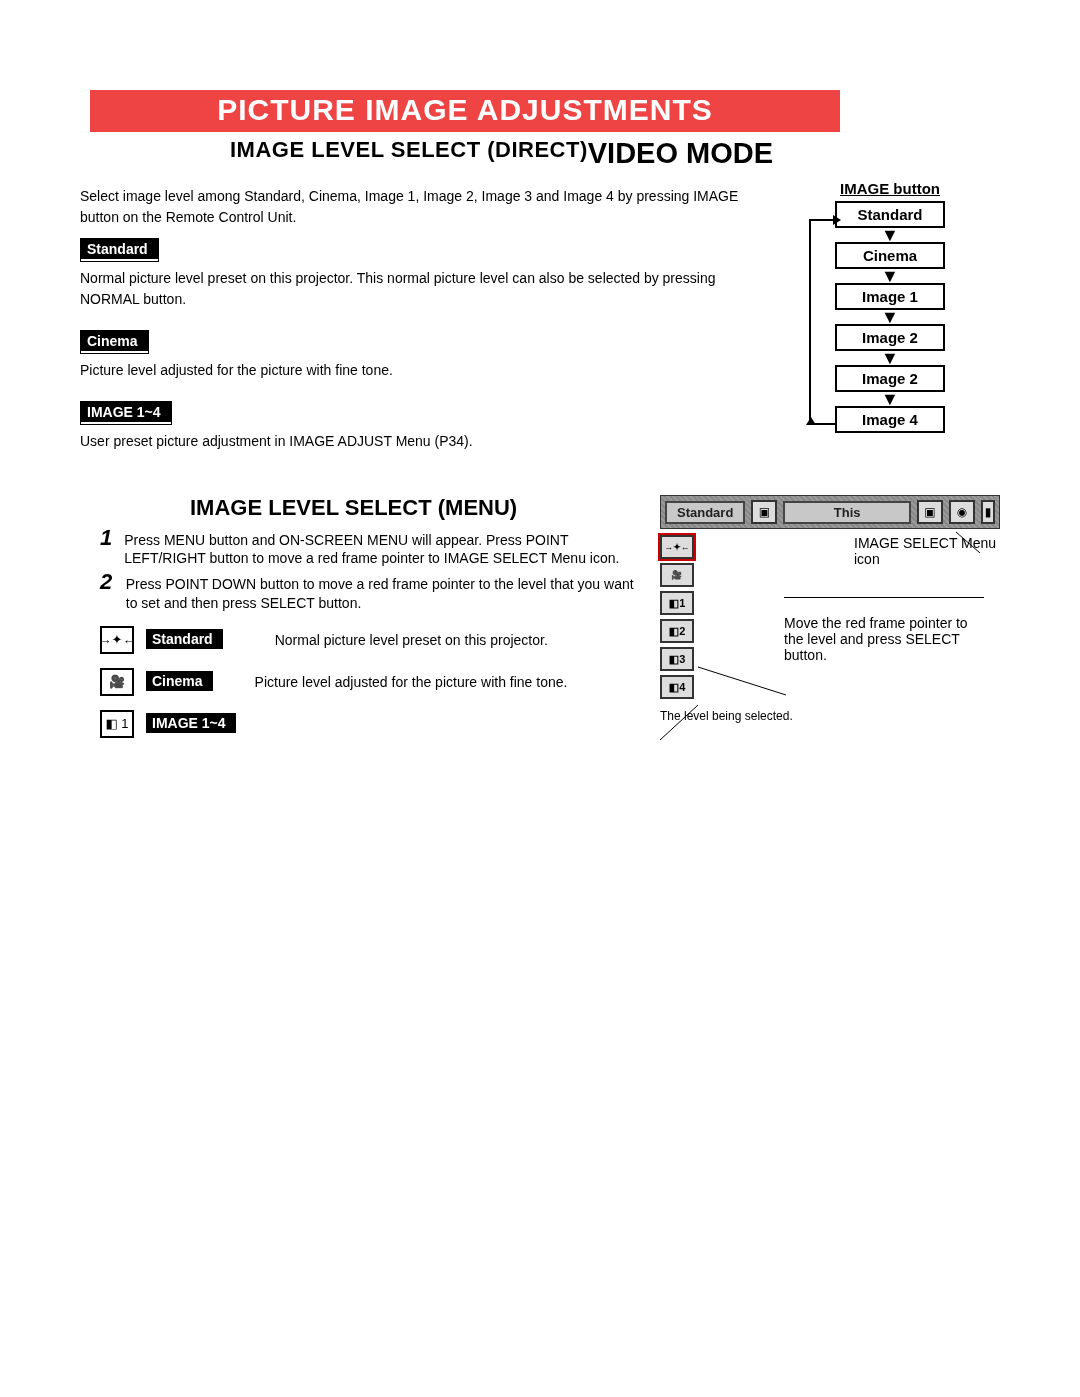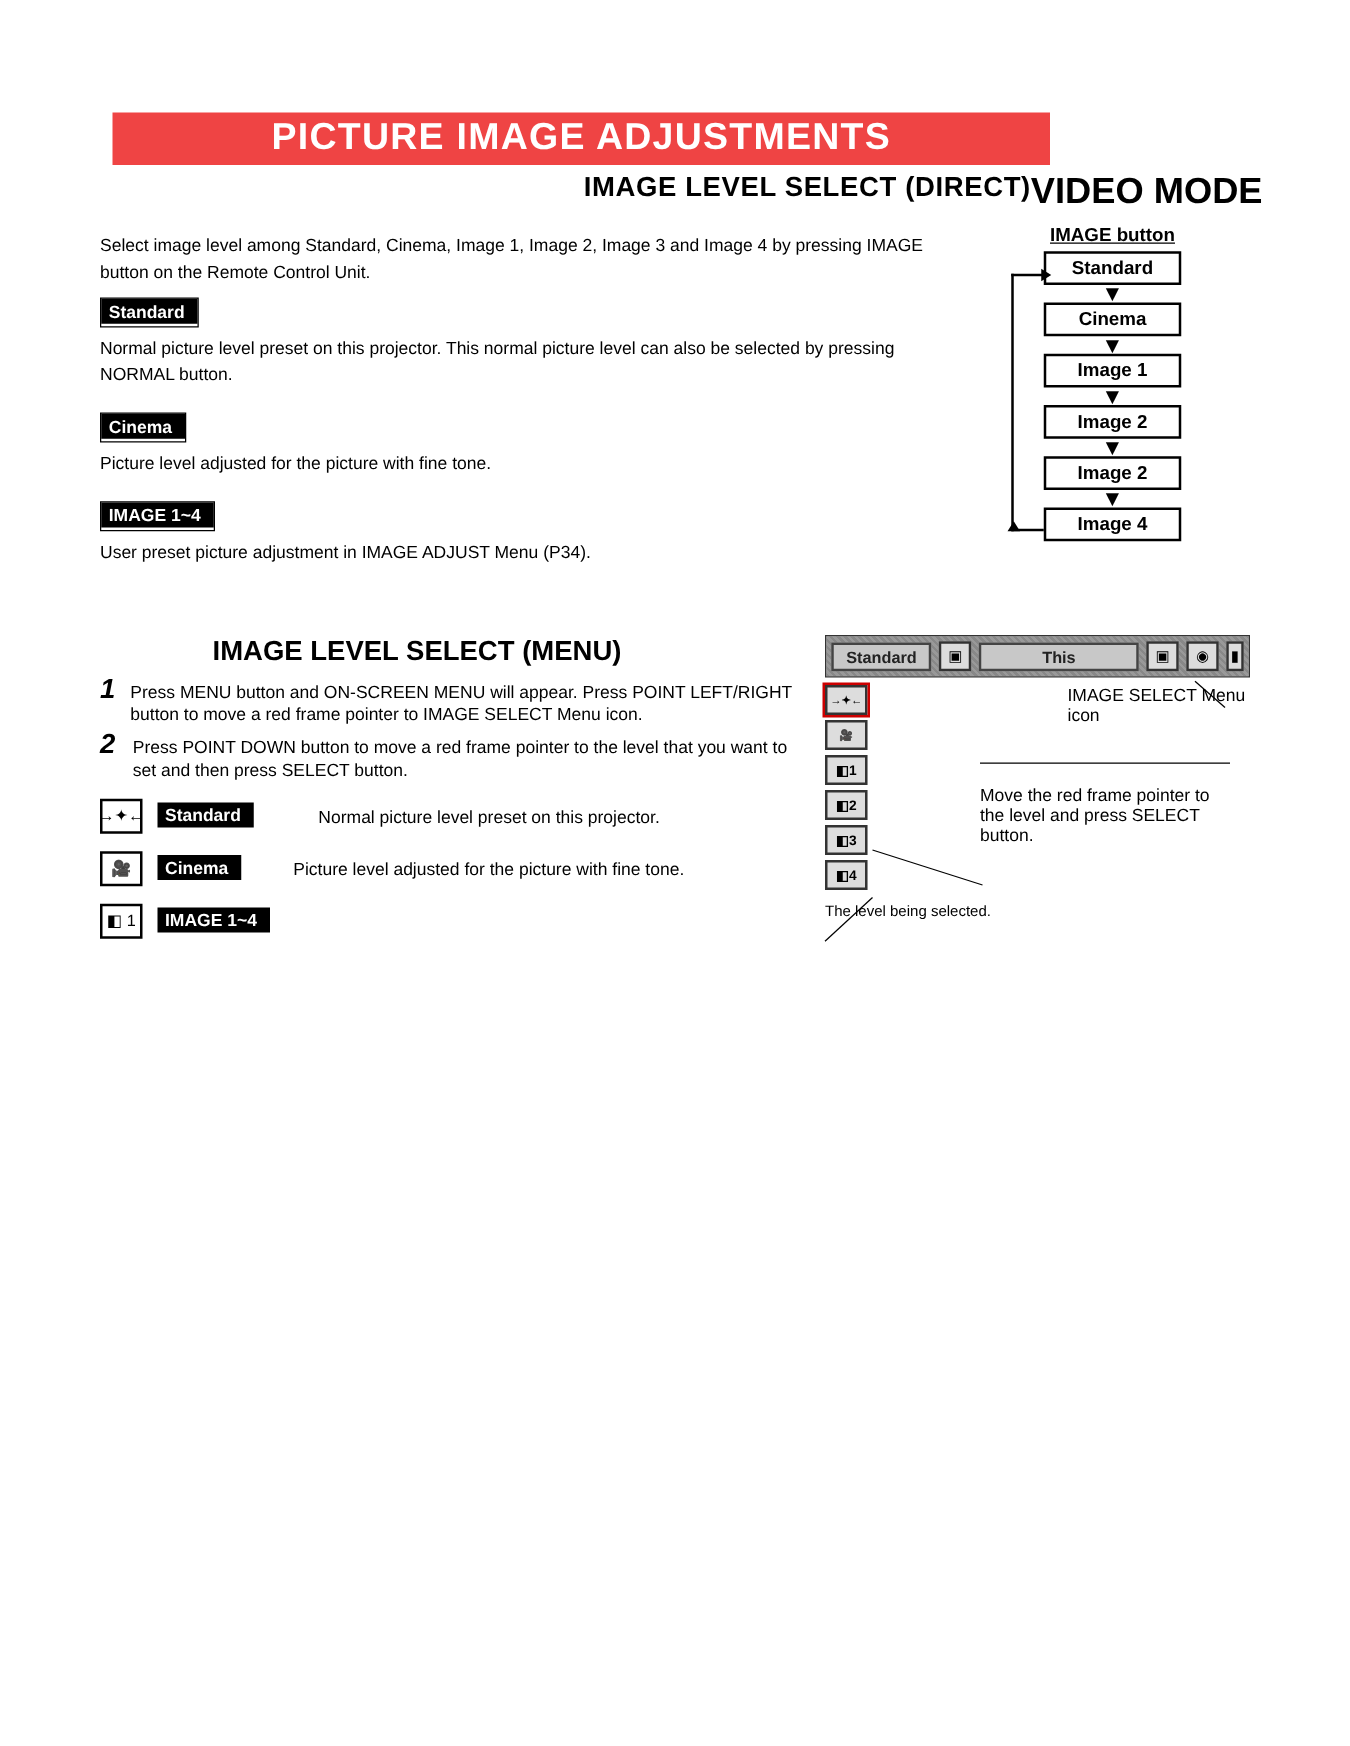--- a/index.html
+++ b/index.html
@@ -21,21 +21,21 @@
     font-weight: bold;
     font-size: 30px;
     letter-spacing: 1px;
     text-align: center;
     padding: 3px 0 5px 0;
     margin-left: 10px;
     margin-right: 180px;
   }
   .subhead-row {
     display: flex;
-    justify-content: flex-end;
+    justify-content: flex-start;
     margin: 5px 10px 10px 10px;
   }
   .subhead {
     font-weight: bold;
     font-size: 22px;
     letter-spacing: 0.5px;
   }
   .video-mode {
     font-weight: bold;
     font-size: 29px;
@@ -133,20 +133,21 @@
     left:-5px;
     bottom:-2px;
     border-bottom:8px solid #000;
     border-left:5px solid transparent;
     border-right:5px solid transparent;
   }
 
   
   .sect2 {
     margin-top: 40px;
+    margin-left: 20px;
   }
   .sect2-head {
     font-weight: bold;
     font-size: 22px;
     margin: 0 0 6px 90px;
   }
   .step-row{
     display:flex;
     gap:12px;
     margin:4px 0;
@@ -297,21 +298,21 @@
     <div class="left">
       <div class="intro">Select image level among Standard, Cinema, Image 1, Image 2, Image 3 and Image 4 by pressing IMAGE button on the Remote Control Unit.</div>
 
       <span class="white-border"><span class="label-pill">Standard</span></span>
       <div class="desc">Normal picture level preset on this projector. This normal picture level can also be selected by pressing NORMAL button.</div>
 
       <span class="white-border"><span class="label-pill">Cinema</span></span>
       <div class="desc">Picture level adjusted for the picture with fine tone.</div>
 
       <span class="white-border"><span class="label-pill">IMAGE 1~4</span></span>
-      <div class="desc" style="margin-bottom:16px">User preset picture adjustment in IMAGE ADJUST Menu (P34).</div>
+      <div class="desc" style="margin-bottom:3px">User preset picture adjustment in IMAGE ADJUST Menu (P34).</div>
     </div>
 
     <div class="right">
       <div class="flow-header">IMAGE button</div>
       <div class="flow">
         <div class="flow-wrap">
           <div class="flow-side"></div>
           <div class="flow-item">Standard</div>
           <span class="flow-arrow">▼</span>
           <div class="flow-item">Cinema</div>

